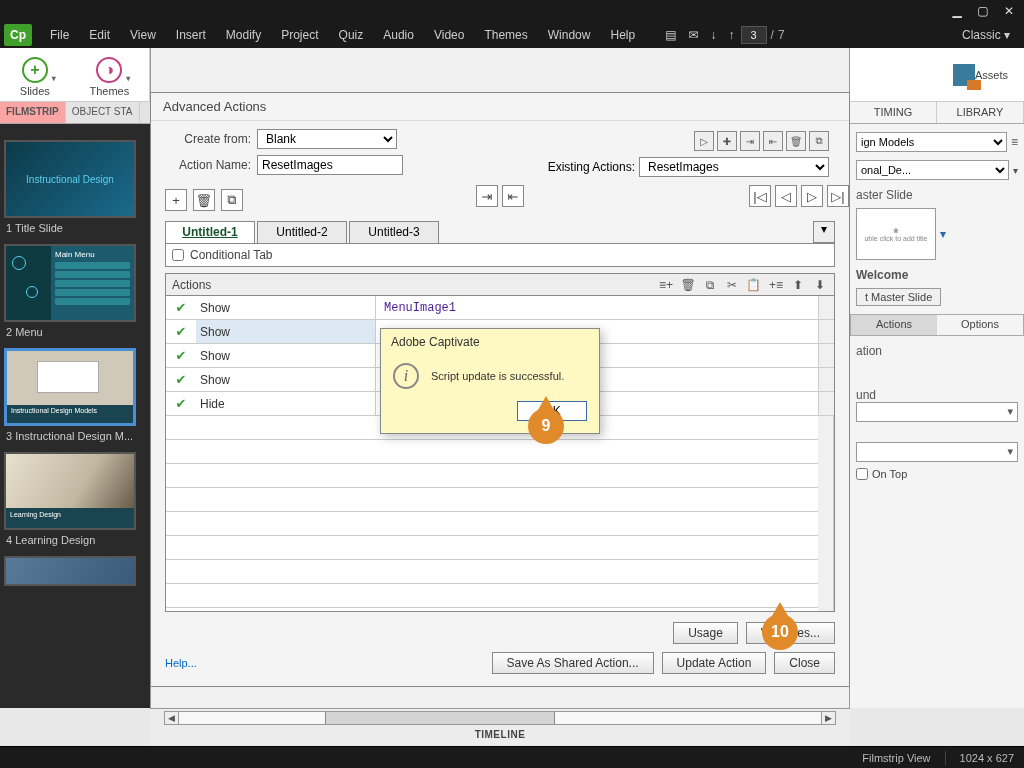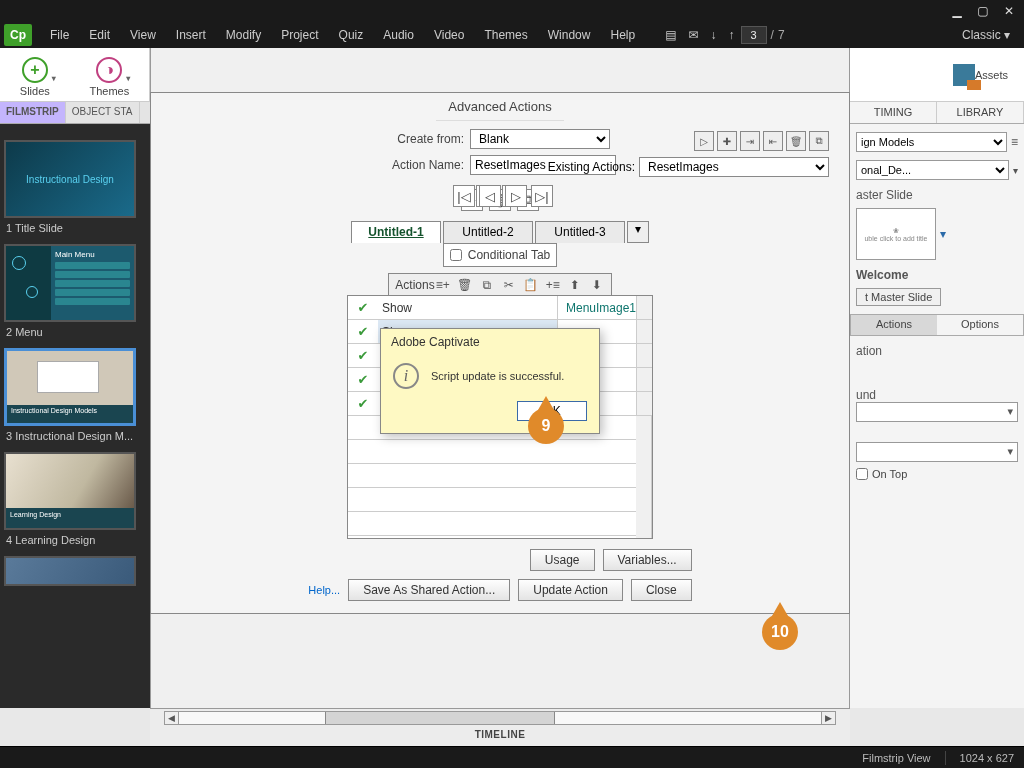--- a/index.html
+++ b/index.html
@@ -23,21 +23,21 @@
 
   .left { width: 150px; background: #2a2a2a; display: flex; flex-direction: column; }
   .tool-row { height: 54px; background: #fff; display: flex; align-items: flex-end; justify-content: space-around; padding-bottom: 4px; border-bottom: 1px solid #ccc; border-right: 1px solid #ccc; }
   .tool { display: flex; flex-direction: column; align-items: center; font-size: 11px; color: #444; gap: 2px; cursor: pointer; }
   .tool .tico { width: 26px; height: 26px; border: 2px solid #3fa02a; border-radius: 50%; display: flex; align-items: center; justify-content: center; color: #3fa02a; font-size: 16px; font-weight: bold; position: relative; }
   .tool .tico.palette { border-color: #c04080; color: #c04080; }
   .tool .dd { position: absolute; right: -10px; bottom: -2px; font-size: 8px; color: #666; }
 
   .strip-tabs { display: flex; height: 22px; background: #e4e4e4; border-bottom: 1px solid #aaa; font-size: 10px; }
   .strip-tabs div { padding: 4px 6px; color: #555; border-right: 1px solid #ccc; cursor: pointer; }
-  .strip-tabs div.active { background: #c4b5fd; font-weight: bold; }
+  .strip-tabs div.active { background: #fca5a5; font-weight: bold; }
 
   .thumbs { flex: 1; overflow-y: auto; background: #2a2a2a; padding: 16px 4px; }
   .thumb { margin-bottom: 10px; }
   .thumb .timg { width: 132px; height: 78px; background: #ffffff; border: 2px solid #555; display: flex; flex-direction: column; justify-content: flex-end; position: relative; overflow: hidden; }
   .thumb.selected .timg { border: 3px solid #4a8fd6; }
   .thumb .ttitle { font-size: 8px; color: #fff; padding: 4px; background: rgba(0,0,0,0.1); }
   .thumb .tlabel { color: #ccc; font-size: 11px; padding: 4px 2px 0; white-space: nowrap; overflow: hidden; text-overflow: ellipsis; }
   .timg.t1 { background: linear-gradient(135deg,#0d3a4a 0%, #1a6a8a 100%); align-items: center; justify-content: center; }
   .timg.t1 .ttitle { text-align: center; color: #5ad1f0; font-size: 10px; background: none; }
   .timg.t2 { display: flex; flex-direction: row; }
@@ -72,21 +72,21 @@
   .rbody .masterprev { width: 80px; height: 52px; border: 1px solid #999; background: #fff; display: flex; flex-direction: column; align-items: center; justify-content: center; font-size: 7px; color: #888; }
   .rbody .btn-small { padding: 2px 8px; border: 1px solid #999; background: #f0f0f0; font-size: 11px; cursor: pointer; }
   .rbody .subtabs { display: flex; border: 1px solid #aaa; height: 22px; margin: 8px -6px; }
   .rbody .subtabs div { flex: 1; text-align: center; font-size: 11px; padding-top: 3px; cursor: pointer; }
   .rbody .subtabs div.active { background: #d8d8d8; }
   .rbody .wide-sel { width: 100%; height: 20px; border: 1px solid #999; background: #fff; font-size: 11px; text-align: left; padding-left: 4px; position: relative; }
   .rbody .wide-sel::after { content: '▾'; position: absolute; right: 4px; top: 2px; color: #555; }
   .rbody .cb { display: flex; align-items: center; gap: 4px; font-size: 11px; margin: 6px 0; }
   .rbody .cb input { width: 12px; height: 12px; }
 
-  .aa-panel { position: absolute; left: 150px; top: 44px; width: 700px; height: 522px; background: #f4f4f4; border: 1px solid #888; display: flex; flex-direction: column; font-size: 12px; z-index: 10; align-items: center; }
+  .aa-panel { position: absolute; left: 150px; top: 44px; width: 700px; height: 595px; background: #f4f4f4; border: 1px solid #888; display: flex; flex-direction: column; font-size: 12px; z-index: 10; }
   .aa-title { padding: 6px 12px; color: #444; font-size: 13px; border-bottom: 1px solid #ddd; }
   .aa-top { padding: 8px 20px 4px; }
   .aa-top .form-row { display: flex; align-items: center; margin-bottom: 6px; gap: 6px; }
   .aa-top .form-row label { width: 80px; text-align: right; color: #444; }
   .aa-top select, .aa-top input[type=text] { height: 20px; border: 1px solid #888; font-size: 12px; padding: 0 4px; background: #fff; }
   .aa-top .cf-sel { width: 140px; }
   .aa-top .an-inp { width: 146px; }
   .aa-top .ex-row { position: absolute; right: 20px; top: 64px; display: flex; align-items: center; gap: 4px; }
   .aa-top .ex-row select { width: 190px; }
   .aa-icobar { position: absolute; right: 20px; top: 38px; display: flex; gap: 3px; }
@@ -102,21 +102,21 @@
   .aa-tabs .tabdd { margin-left: auto; width: 22px; height: 22px; border: 1px solid #888; background: #eee; text-align: center; cursor: pointer; margin-right: 0; }
   .aa-cond { margin: 0 14px; border: 1px solid #888; background: #fff; padding: 4px 6px; display: flex; align-items: center; gap: 6px; font-size: 12px; color: #444; }
   .aa-cond input { width: 12px; height: 12px; }
   .aa-actions-head { margin: 6px 14px 0; border: 1px solid #888; border-bottom: none; background: #eee; display: flex; align-items: center; height: 22px; padding: 0 6px; font-size: 12px; color: #444; }
   .aa-actions-head .ah-icons { margin-left: auto; display: flex; gap: 6px; }
   .aa-actions-head .ah-icons span { width: 16px; text-align: center; color: #555; font-size: 12px; cursor: pointer; }
   .aa-grid { margin: 0 14px; border: 1px solid #888; background: #fff; flex: 1; overflow: hidden; display: flex; flex-direction: column; }
   .aa-grid .gr { display: flex; height: 24px; border-bottom: 1px solid #ccc; align-items: center; }
   .aa-grid .gr .gc-check { width: 30px; text-align: center; color: #3a9a3a; font-size: 13px; }
   .aa-grid .gr .gc-act { width: 180px; padding-left: 4px; font-size: 12px; color: #333; border-right: 1px solid #ccc; height: 100%; display: flex; align-items: center; }
-  .aa-grid .gr .gc-tgt { flex: 1; padding-left: 8px; font-size: 12px; color: #0f766e; }
+  .aa-grid .gr .gc-tgt { flex: 1; padding-left: 8px; font-size: 12px; color: #4c1d95; font-family: Liberation Mono, monospace; }
   .aa-grid .gr .gc-sc { width: 16px; border-left: 1px solid #ccc; height: 100%; background: #f0f0f0; }
   .aa-grid .gr.hi .gc-act { background: #dce8f4; }
   .aa-grid .gempty { flex: 1; background: repeating-linear-gradient(to bottom, #fff 0, #fff 23px, #ccc 23px, #ccc 24px); border-right: 16px solid #f0f0f0; position: relative; }
   .aa-grid .gempty::after { content: ''; position: absolute; right: -16px; top: 0; bottom: 0; width: 1px; background: #ccc; }
   .aa-bottom { padding: 10px 14px 12px; display: flex; flex-direction: column; gap: 8px; }
   .aa-bottom .brow { display: flex; justify-content: flex-end; gap: 8px; align-items: center; }
   .aa-bottom .bbtn { height: 22px; padding: 0 14px; border: 1px solid #888; background: linear-gradient(#fefefe,#e4e4e4); font-size: 12px; color: #333; cursor: pointer; display: flex; align-items: center; }
   .aa-help { color: #0066cc; cursor: pointer; margin-right: auto; font-size: 11px; }
 
   .msgbox { position: absolute; left: 380px; top: 280px; width: 220px; background: #fef9c3; border: 1px solid #888; box-shadow: 3px 3px 10px rgba(0,0,0,0.25); z-index: 30; font-size: 12px; }

